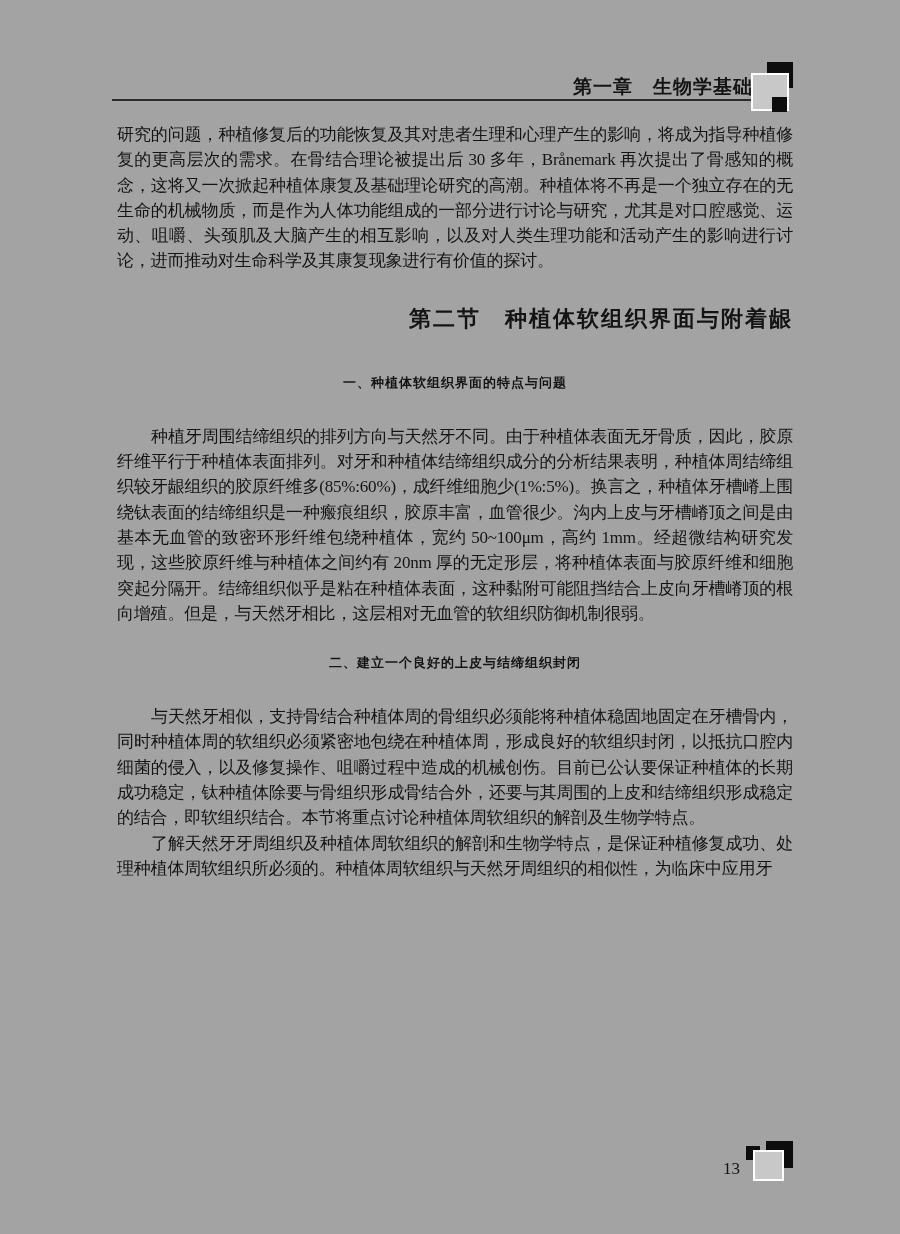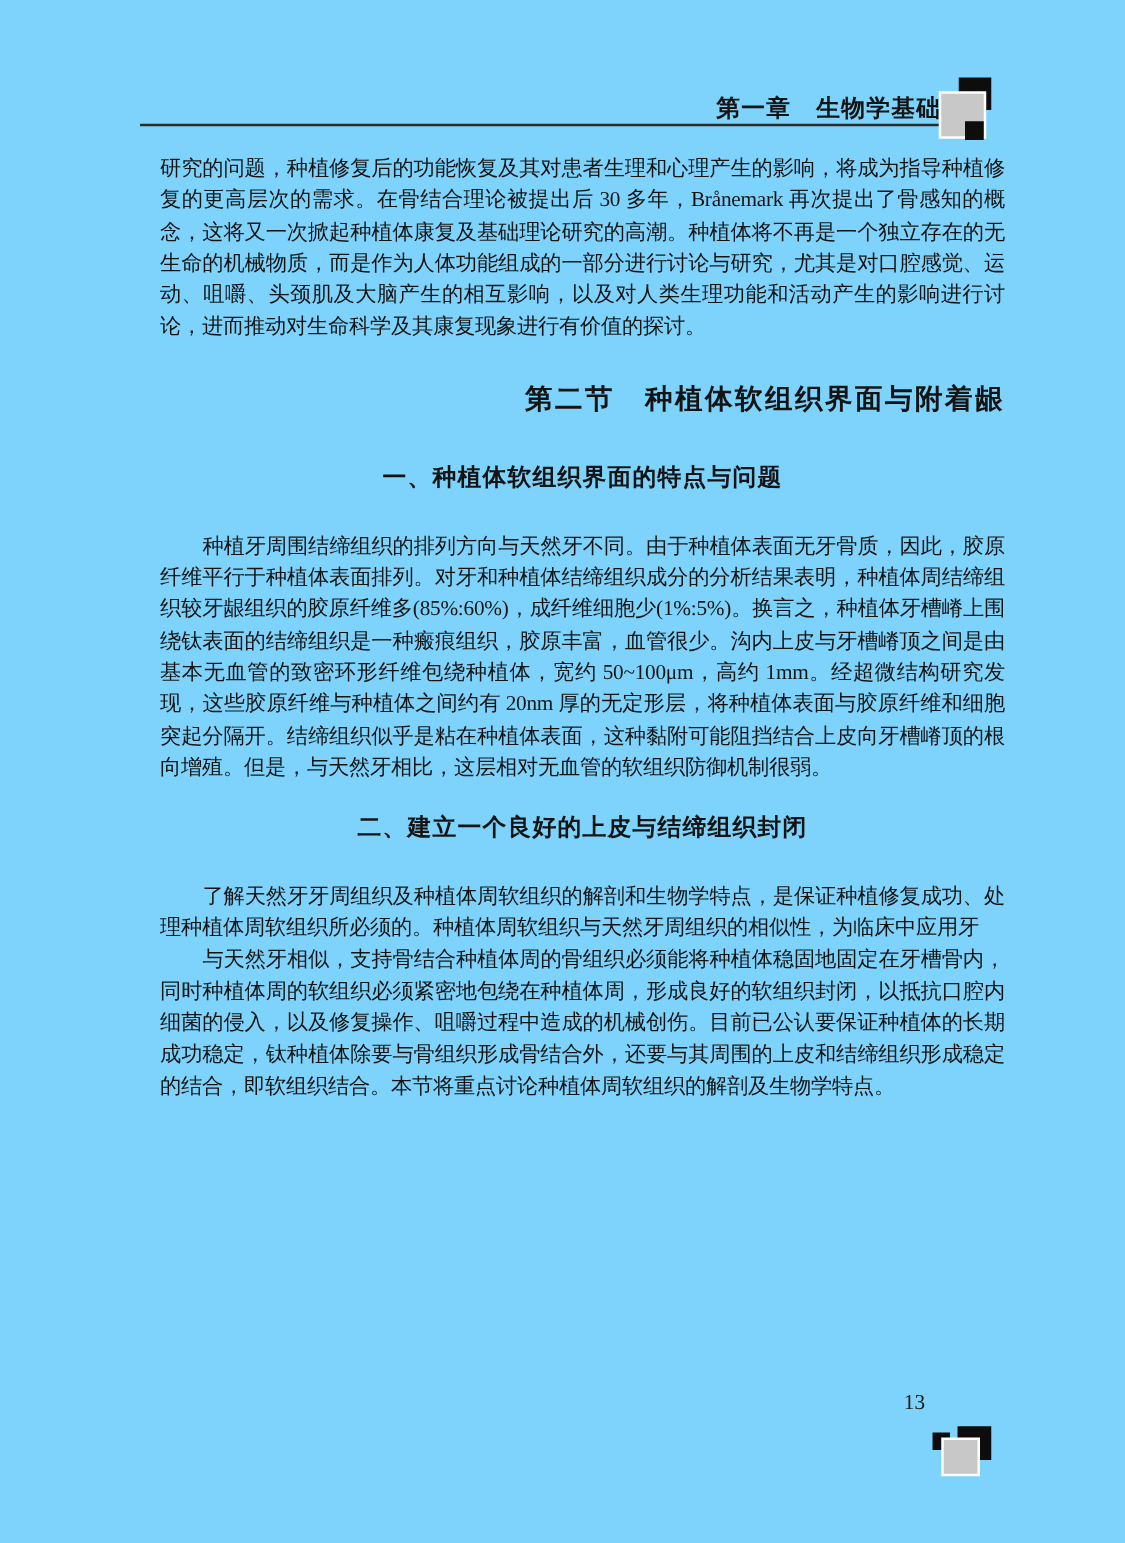--- a/index.html
+++ b/index.html
@@ -1,19 +1,19 @@
 <!DOCTYPE html>
 <html lang="zh"><head>
 <meta charset="utf-8">
 <style>
   html,body{margin:0;padding:0;background:#e8e8e8;}
   .page{
     position:relative;
     width:900px;height:1234px;
-    background:#7dd3fc;
+    background:#a3a3a3;
     overflow:hidden;
     font-family:"Liberation Serif","DejaVu Serif",serif;
     color:#141414;
     margin:0 auto;
   }
   
   .chapter-title{
     position:absolute;
     top:74px;
     right:147px;
@@ -35,21 +35,21 @@
   .sq.gray{background:#c8c8c8;box-shadow:0 0 0 2px #ffffff;}
   .hd-big-black{left:767px;top:62px;width:26px;height:26px;z-index:1;}
   .hd-gray{left:753px;top:75px;width:34px;height:34px;z-index:2;}
   .hd-small-black{left:772px;top:97px;width:15px;height:15px;z-index:3;}
   .ft-small-black{left:746px;top:1146px;width:14px;height:14px;z-index:1;}
   .ft-big-black{left:766px;top:1141px;width:27px;height:27px;z-index:1;}
   .ft-gray{left:755px;top:1152px;width:27px;height:27px;z-index:2;}
   
   .main{
     position:absolute;
-    left:128px;top:122px;
+    left:117px;top:122px;
     width:676px;
   }
   .main p{
     margin:0;
     font-size:17px;
     line-height:25.3px;
     letter-spacing:-0.2px;
     text-align:justify;
     text-justify:inter-ideograph;
   }
@@ -61,28 +61,28 @@
     font-weight:bold;
     font-size:22px;
     line-height:34px;
     letter-spacing:2px;
   }
   .subsection-heading{
     margin:24px 0 28px;
     text-align:center;
     font-family:"Liberation Serif","DejaVu Serif",serif;
     font-weight:bold;
-    font-size:19px;
+    font-size:13px;
     line-height:26px;
     letter-spacing:1px;
   }
   
   .page-number{
     position:absolute;
-    top:1112px;
+    top:1159px;
     right:160px;
     font-size:17px;
     font-family:"Liberation Serif","DejaVu Serif",serif;
     text-align:center;
   }
 </style>
 </head>
 <body>
 
 <div class="page">
@@ -101,22 +101,22 @@
     <p>研究的问题，种植修复后的功能恢复及其对患者生理和心理产生的影响，将成为指导种植修复的更高层次的需求。在骨结合理论被提出后 30 多年，Brånemark 再次提出了骨感知的概念，这将又一次掀起种植体康复及基础理论研究的高潮。种植体将不再是一个独立存在的无生命的机械物质，而是作为人体功能组成的一部分进行讨论与研究，尤其是对口腔感觉、运动、咀嚼、头颈肌及大脑产生的相互影响，以及对人类生理功能和活动产生的影响进行讨论，进而推动对生命科学及其康复现象进行有价值的探讨。</p>
 
     <h2 class="section-heading">第二节　种植体软组织界面与附着龈</h2>
 
     <h3 class="subsection-heading">一、种植体软组织界面的特点与问题</h3>
 
     <p class="indent">种植牙周围结缔组织的排列方向与天然牙不同。由于种植体表面无牙骨质，因此，胶原纤维平行于种植体表面排列。对牙和种植体结缔组织成分的分析结果表明，种植体周结缔组织较牙龈组织的胶原纤维多(85%:60%)，成纤维细胞少(1%:5%)。换言之，种植体牙槽嵴上围绕钛表面的结缔组织是一种瘢痕组织，胶原丰富，血管很少。沟内上皮与牙槽嵴顶之间是由基本无血管的致密环形纤维包绕种植体，宽约 50~100μm，高约 1mm。经超微结构研究发现，这些胶原纤维与种植体之间约有 20nm 厚的无定形层，将种植体表面与胶原纤维和细胞突起分隔开。结缔组织似乎是粘在种植体表面，这种黏附可能阻挡结合上皮向牙槽嵴顶的根向增殖。但是，与天然牙相比，这层相对无血管的软组织防御机制很弱。</p>
 
     <h3 class="subsection-heading">二、建立一个良好的上皮与结缔组织封闭</h3>
 
+    <p class="indent">与天然牙相似，支持骨结合种植体周的骨组织必须能将种植体稳固地固定在牙槽骨内，同时种植体周的软组织必须紧密地包绕在种植体周，形成良好的软组织封闭，以抵抗口腔内细菌的侵入，以及修复操作、咀嚼过程中造成的机械创伤。目前已公认要保证种植体的长期成功稳定，钛种植体除要与骨组织形成骨结合外，还要与其周围的上皮和结缔组织形成稳定的结合，即软组织结合。本节将重点讨论种植体周软组织的解剖及生物学特点。</p>
     <p class="indent">了解天然牙牙周组织及种植体周软组织的解剖和生物学特点，是保证种植修复成功、处理种植体周软组织所必须的。种植体周软组织与天然牙周组织的相似性，为临床中应用牙</p>
-    <p class="indent">与天然牙相似，支持骨结合种植体周的骨组织必须能将种植体稳固地固定在牙槽骨内，同时种植体周的软组织必须紧密地包绕在种植体周，形成良好的软组织封闭，以抵抗口腔内细菌的侵入，以及修复操作、咀嚼过程中造成的机械创伤。目前已公认要保证种植体的长期成功稳定，钛种植体除要与骨组织形成骨结合外，还要与其周围的上皮和结缔组织形成稳定的结合，即软组织结合。本节将重点讨论种植体周软组织的解剖及生物学特点。</p>
   </div>
 
   <div class="page-number">13</div>
 
   <div>
     <div class="sq black ft-small-black"></div>
     <div class="sq black ft-big-black"></div>
     <div class="sq gray ft-gray"></div>
   </div>
 

